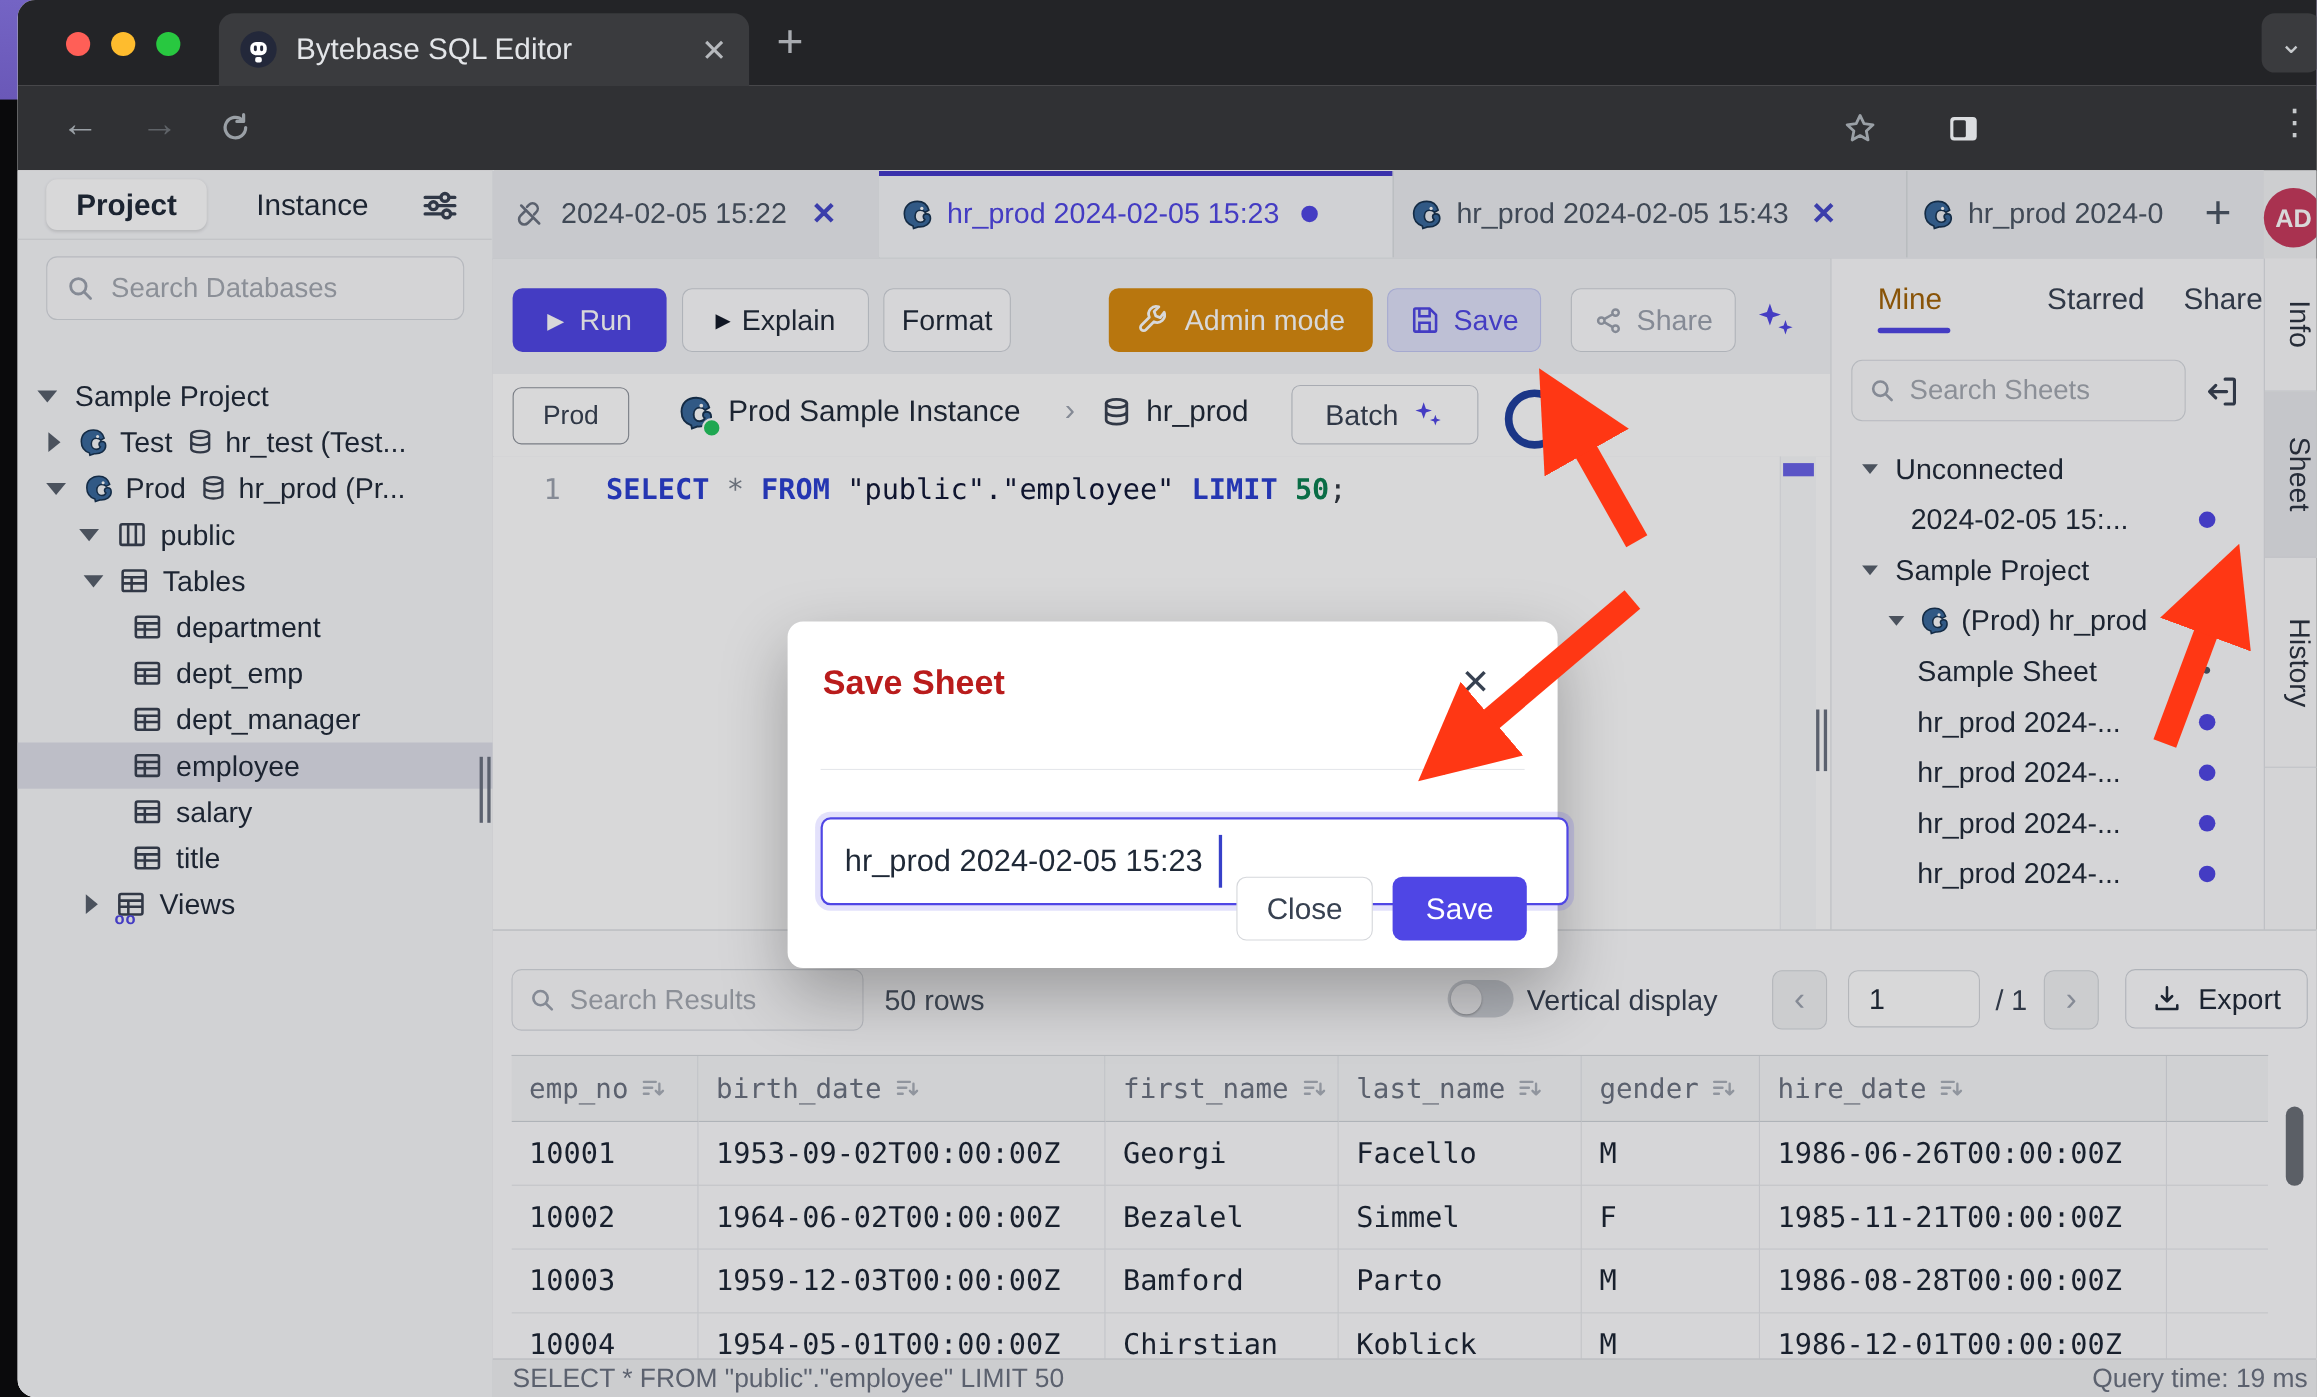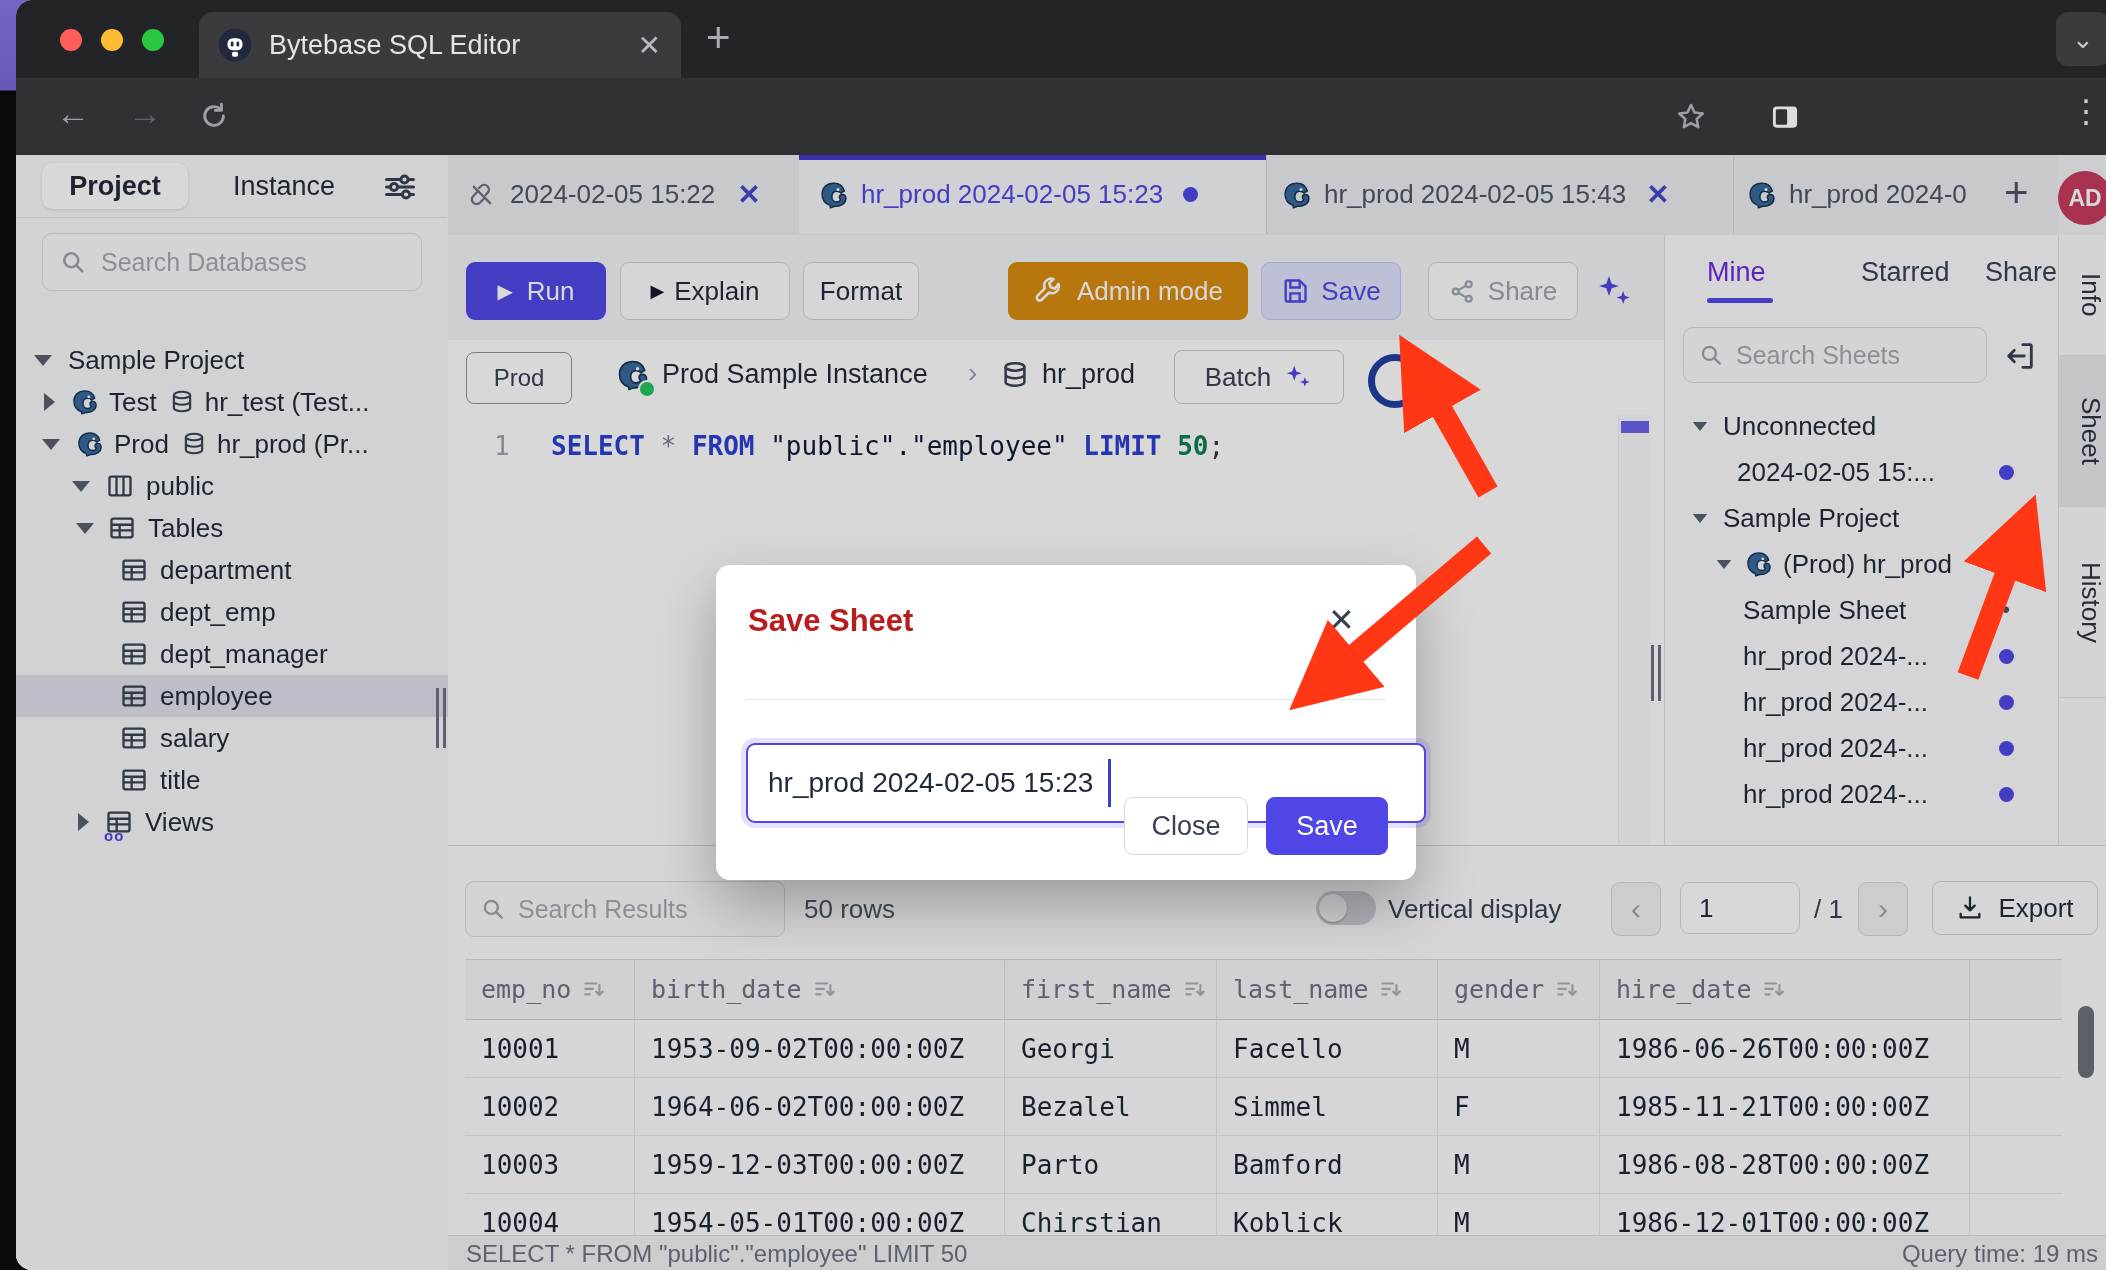--- a/index.html
+++ b/index.html
@@ -60,21 +60,21 @@
   .chip{border:1px solid #8e939b;border-radius:8px;font-size:24px;color:#374151;}
 
   
   .mono{font-family:"DejaVu Sans Mono",monospace;}
   .sql{font-size:26px;}
   .kw{color:#2a3fd1;font-weight:700;} .op{color:#7b828d;} .idn{color:#101735;} .num{color:#0a8050;font-weight:700;} .pp{color:#30363f;}
 
   
   .rpanel{left:1648px;top:80px;width:394px;height:765px;background:#fcfcfd;border-left:1px solid #dfe1e5;border-bottom:1px solid #d4d7db;}
   .rtab{font-size:27px;color:#374151;}
-  .rtab.on{color:#6d28d9;}
+  .rtab.on{color:#a16207;}
   .rrow{position:absolute;left:0;width:394px;height:46px;display:flex;align-items:center;font-size:26px;color:#1f2937;}
   .fade{white-space:nowrap;overflow:hidden;}
 
   
   .vstrip{left:2042px;top:80px;width:64px;height:1035px;background:#fbfbfc;border-left:1px solid #dfe1e5;}
   .vtab{position:absolute;left:0;width:63px;display:flex;align-items:center;justify-content:center;writing-mode:vertical-rl;font-size:26px;color:#2b3340;border-bottom:1px solid #e3e5e9;}
   .vtab.on{background:#e9eaee;}
 
   
   .results{left:432px;top:690px;width:1674px;height:390px;background:#fdfdfe;border-top:1px solid #d4d7db;}
@@ -610,22 +610,22 @@
         <div class="dcell">10002</div>
         <div class="dcell">1964-06-02T00:00:00Z</div>
         <div class="dcell">Bezalel</div>
         <div class="dcell">Simmel</div>
         <div class="dcell">F</div>
         <div class="dcell">1985-11-21T00:00:00Z</div>
         <div class="dcell"></div>
 
         <div class="dcell">10003</div>
         <div class="dcell">1959-12-03T00:00:00Z</div>
+        <div class="dcell">Bamford</div>
         <div class="dcell">Parto</div>
-        <div class="dcell">Bamford</div>
         <div class="dcell">M</div>
         <div class="dcell">1986-08-28T00:00:00Z</div>
         <div class="dcell"></div>
 
         <div class="dcell">10004</div>
         <div class="dcell">1954-05-01T00:00:00Z</div>
         <div class="dcell">Chirstian</div>
         <div class="dcell">Koblick</div>
         <div class="dcell">M</div>
         <div class="dcell">1986-12-01T00:00:00Z</div>

